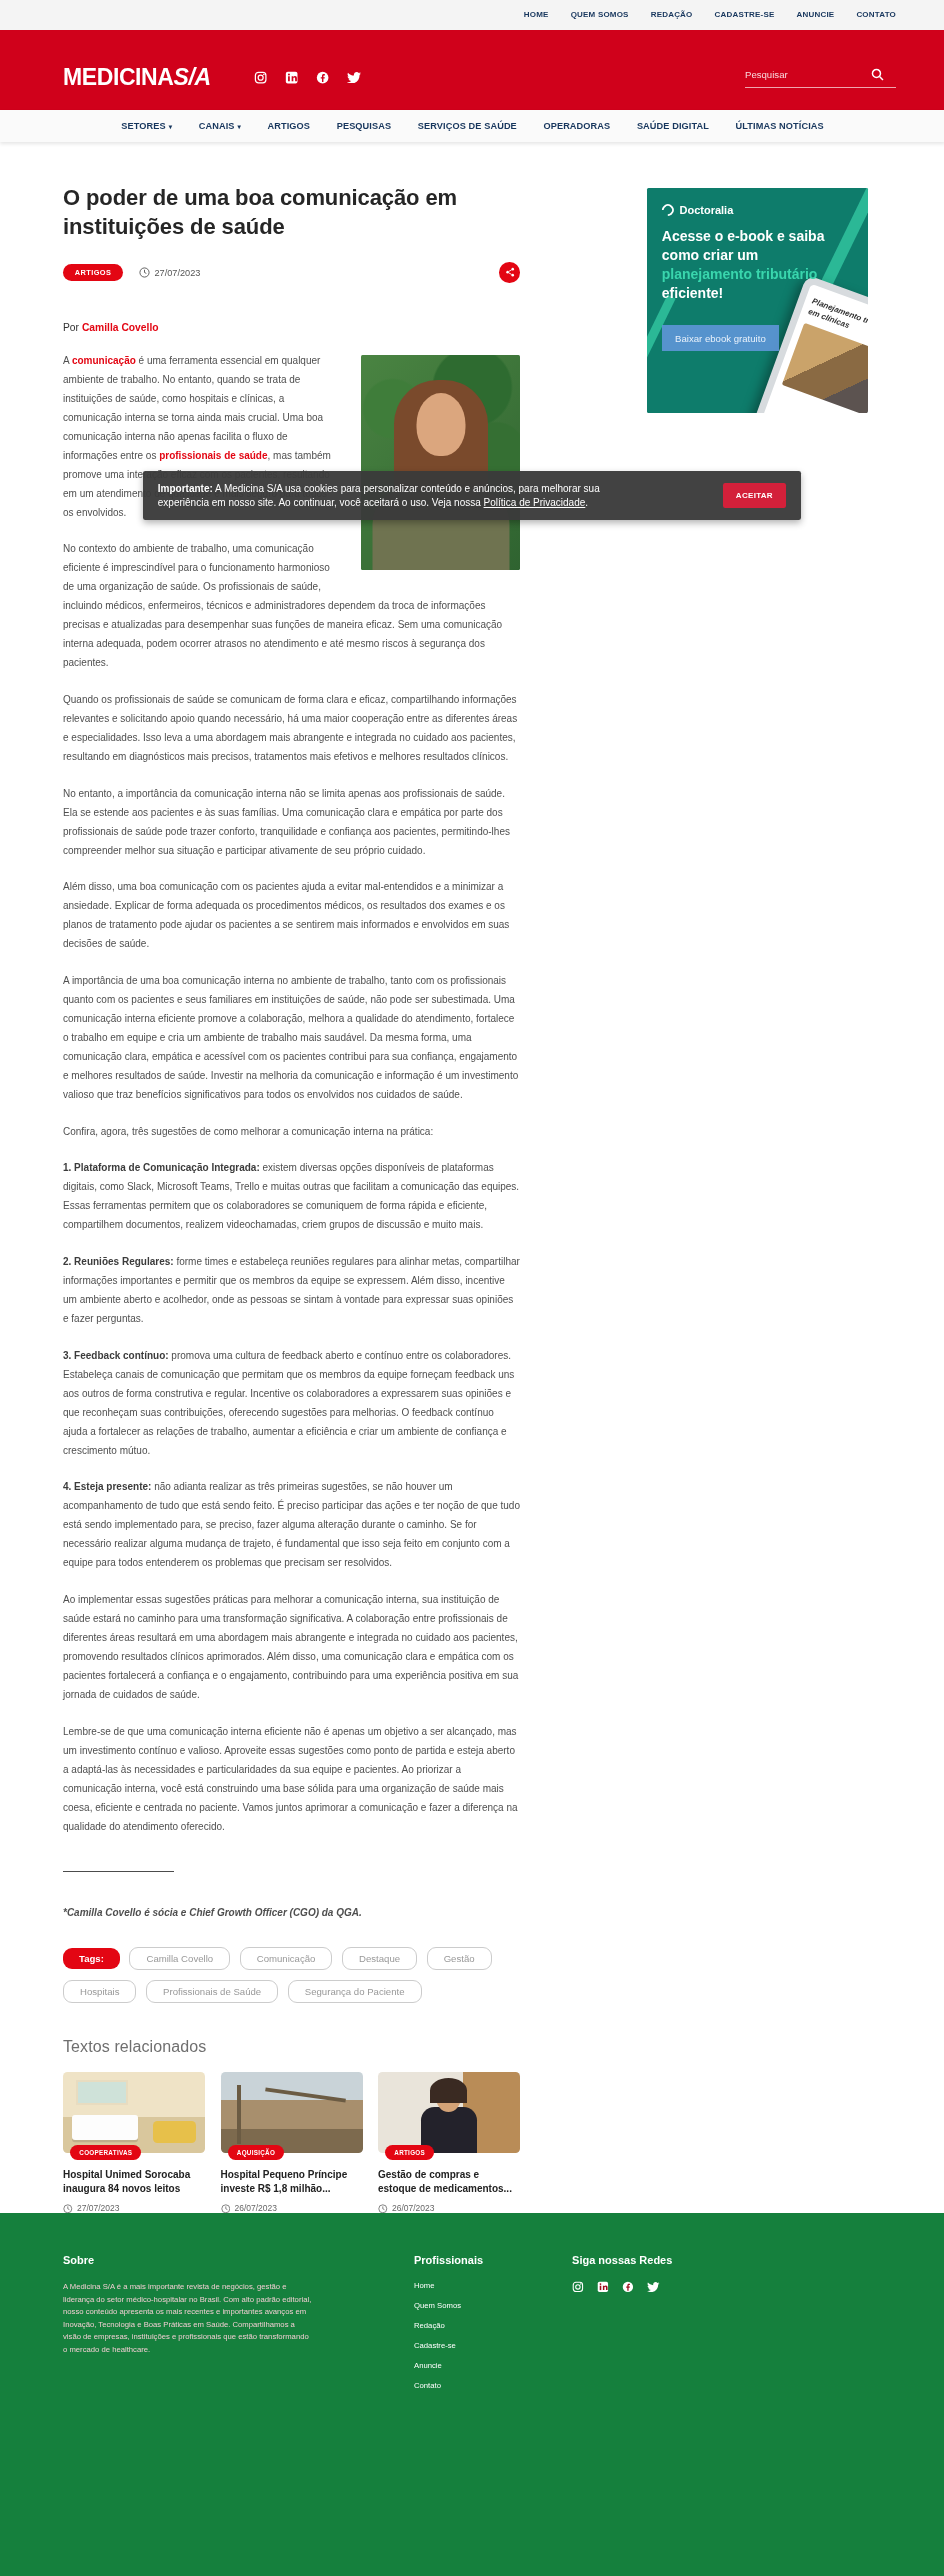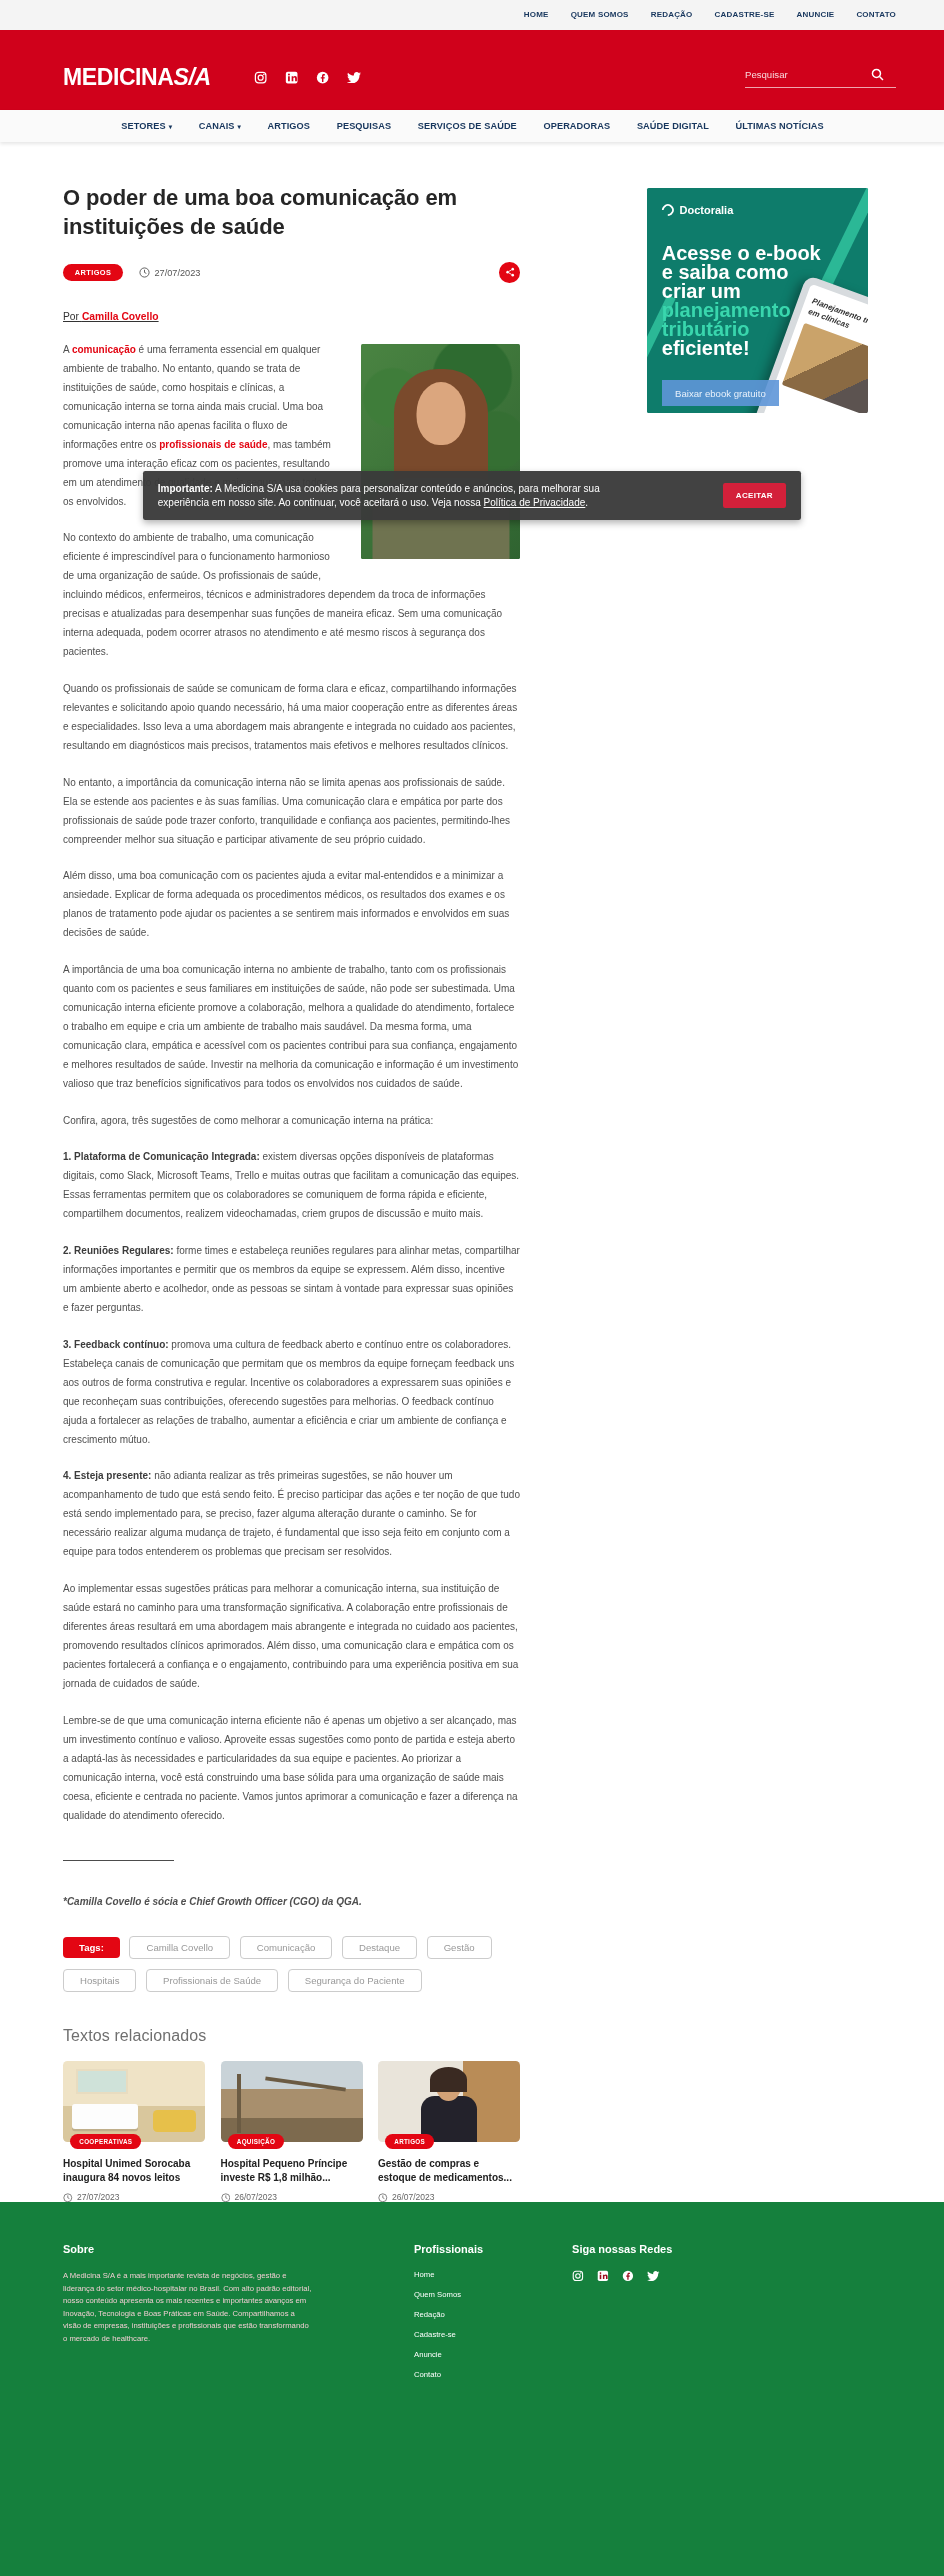--- a/index.html
+++ b/index.html
@@ -37,21 +37,21 @@
   .sidebar { width: 221px; margin-left: 127px; position: relative; }
 
   
   h1.title { font-size: 22px; line-height: 29.5px; font-weight: 800; color: #262626; letter-spacing: -0.1px; }
   .metarow { margin-top: 20.7px; display: flex; align-items: center; }
   .badge { background: #e30613; color: #fff; font-size: 7.4px; font-weight: 700; letter-spacing: 0.4px;
            padding: 4.4px 11.8px; border-radius: 10.3px; }
   .dateline { display: flex; align-items: center; gap: 4.4px; margin-left: 16px; color: #555; font-size: 9.2px; }
   .sharebtn { margin-left: auto; width: 20.7px; height: 20.7px; border-radius: 50%; background: #e30613;
               display: flex; align-items: center; justify-content: center; border: none; cursor: pointer; }
-  .byline { margin-top: 28px; font-size: 10.3px; color: #333; text-decoration: underline; }
+  .byline { margin-top: 39px; font-size: 10.3px; color: #333; }
   .byline .author { color: #e30613; font-weight: 700; }
 
   
   .copy { margin-top: 7.4px; }
   .copy p { font-size: 10px; line-height: 19px; color: #4f4f4f; margin: 17.7px 0; }
   .copy .hl { color: #e30613; font-weight: 700; }
   .copy b.lead { color: #3c3c3c; }
   .photo { float: right; width: 159px; height: 215px; margin: 4.4px 0 13.3px 22px; border-radius: 1.5px;
            position: relative; overflow: hidden;
            background:
@@ -65,21 +65,21 @@
   .photo .face { position: absolute; top: 38px; left: 50%; transform: translateX(-50%);
                  width: 49px; height: 63px; background: #dba67e; border-radius: 50% 50% 46% 46%; }
   .photo .blouse { position: absolute; bottom: -5.9px; left: 50%; transform: translateX(-50%);
                    width: 137px; height: 87px; background: #6f7350; border-radius: 35px 35px 0 0; }
   .rule { width: 111px; border: none; border-top: 1.5px solid #4c4c4c; margin: 35px 0 31px; }
   .signature { font-size: 10.3px; font-weight: 700; font-style: italic; color: #333; }
 
   
   .tagsrow { margin-top: 25px; display: flex; flex-wrap: wrap; gap: 9.6px; align-items: center; }
   .tagsrow .taglabel { background: #e30613; color: #fff; border: none; font-weight: 700; }
-  .tagsrow span { font-size: 9.6px; color: #999; border: 0.7px solid #ccc; border-radius: 4px;
+  .tagsrow span { font-size: 9.6px; color: #999; border: 0.7px solid #ccc; border-radius: 9px;
                   padding: 5.9px 16px; line-height: 1; }
 
   
   .related { margin-top: 35px; }
   .related h2 { font-size: 16px; font-weight: 400; color: #6f6f6f; letter-spacing: 0.1px; }
   .cards { display: flex; gap: 15.5px; margin-top: 16px; align-items: center; }
   .card { width: 142px; }
   .thumb { height: 81px; border-radius: 4.4px; position: relative; overflow: visible; }
   .thumb .img { position: absolute; inset: 0; border-radius: 4.4px; overflow: hidden; }
   .cbadge { position: absolute; left: 7.4px; bottom: -6.6px; background: #e30613; color: #fff;
@@ -103,21 +103,21 @@
   
   .ad { margin-top: 5.9px; width: 221px; height: 225px; background: #0e7c6b; border-radius: 1.5px;
         position: relative; overflow: hidden; padding: 16px 14.8px; }
   .ad .stripe1 { position: absolute; width: 11.8px; height: 310px; background: #2fbf9b;
                  right: 43px; top: -44px; transform: rotate(26deg); opacity: .9; }
   .ad .stripe2 { position: absolute; width: 8.9px; height: 192px; background: #2fbf9b;
                  left: -22px; bottom: -66px; transform: rotate(26deg); opacity: .9; }
   .adbrand { display: flex; align-items: center; gap: 5.9px; position: relative; z-index: 2; text-align: center; }
   .adbrand .mark { width: 11.8px; height: 11.8px; border-radius: 50%; border: 2.2px solid #fff; border-bottom-color: transparent; transform: rotate(45deg); }
   .adbrand .name { color: #fff; font-size: 11px; font-weight: 700; }
-  .adheadline { position: relative; z-index: 2; margin-top: 28px; color: #fff; font-size: 20px;
+  .adheadline { position: relative; z-index: 2; margin-top: 11px; color: #fff; font-size: 14px;
                 line-height: 19px; font-weight: 700; width: 173px; }
   .adheadline .green { color: #39d6ad; }
   .adbtn { position: relative; z-index: 2; margin-top: 22px; background: rgba(94,150,216,.9); color: #e8f1fb;
            border: none; border-radius: 0; padding: 7.4px 13.3px; font-size: 9.6px; cursor: pointer;
            font-family: "Liberation Sans", sans-serif; }
   .tablet { position: absolute; right: -25px; bottom: -43px; width: 118px; height: 166px;
             background: #d7dbde; border-radius: 10.3px; transform: rotate(20deg); padding: 6.6px;
             box-shadow: -4.4px 4.4px 10.3px rgba(0,0,0,.35); z-index: 1; }
   .tablet .screen { width: 100%; height: 100%; background: #fff; border-radius: 4.4px; padding: 11.8px 7.4px; }
   .tablet .screen .ttl { font-size: 8px; font-weight: 700; font-style: italic; color: #333; line-height: 10.3px; }

